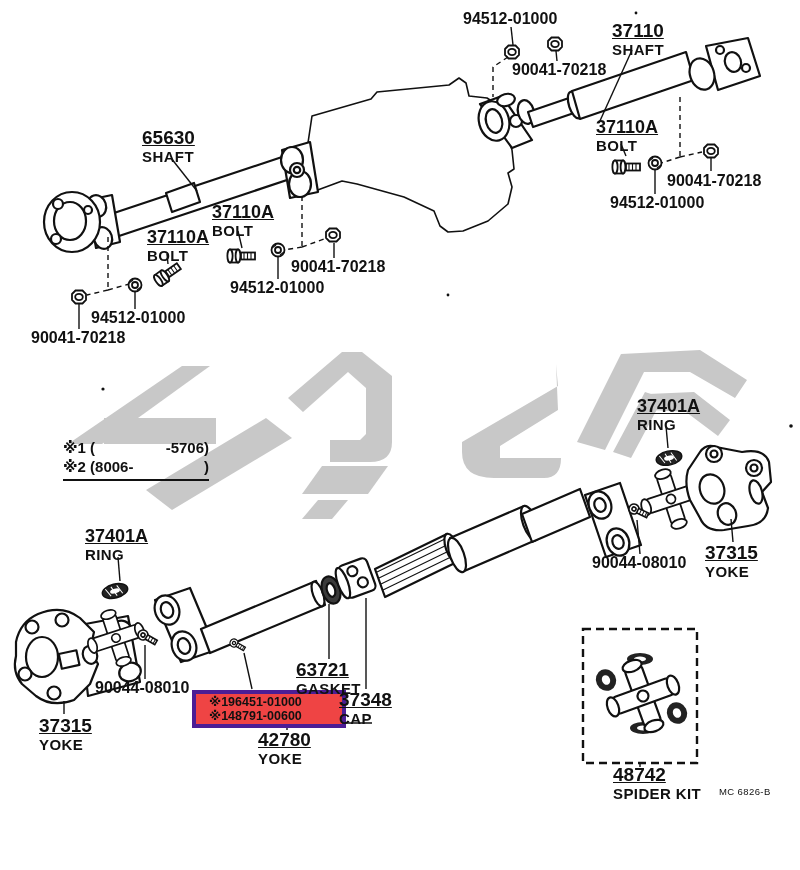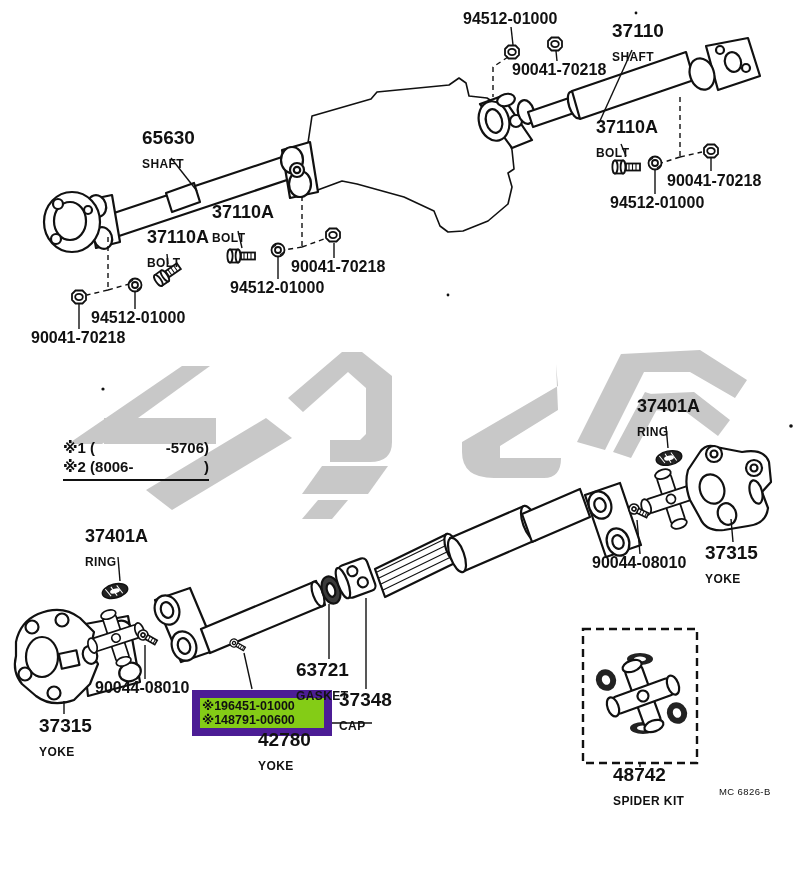--- a/index.html
+++ b/index.html
@@ -1,29 +1,29 @@
 <!DOCTYPE html>
 <html><head>
 <meta charset="utf-8">
 <style>
   html,body{margin:0;padding:0;background:#fff;}
   #canvas{position:relative;width:800px;height:870px;background:#fff;overflow:hidden;
           font-family:"Liberation Sans","DejaVu Sans",sans-serif;}
   #art{position:absolute;left:0;top:0;}
   .co{position:absolute;color:#111;font-weight:700;line-height:1.05;white-space:nowrap;}
-  .no{display:block;font-size:19px;letter-spacing:0;}
+  .no{display:block;font-size:19px;letter-spacing:0;text-decoration:underline;}
   .no.six{font-size:18px;}
-  .cap{display:block;font-size:12px;letter-spacing:.4px;margin-top:10px;}
+  .cap{display:block;font-size:15px;letter-spacing:.4px;margin-top:1px;}
   .pn{font-size:16px;}
   .prod-note{position:absolute;left:63px;top:438px;width:146px;color:#111;font-weight:700;
              font-size:15px;border-bottom:2px solid #111;padding-bottom:3px;}
   .prod-note .row{display:flex;justify-content:space-between;line-height:19px;}
-  .fitting-box{position:absolute;left:192px;top:690px;width:120px;border:8px solid #4c1d95;
-               background:#84cc16;color:#111;font-size:12.5px;font-weight:700;line-height:14px;
-               padding:1px 2px;}
+  .fitting-box{position:absolute;left:192px;top:690px;width:120px;border:4px solid #4c1d95;
+               background:#ef4444;color:#111;font-size:12.5px;font-weight:700;line-height:14px;
+               padding:1px 13px;}
   .drawing-code{position:absolute;left:719px;top:786px;font-size:9.5px;font-weight:400;
                 color:#111;letter-spacing:.4px;}
 </style>
 </head>
 <body>
 
 <div id="canvas">
 
 <svg id="art" width="800" height="870" viewBox="0 0 800 870">
 

